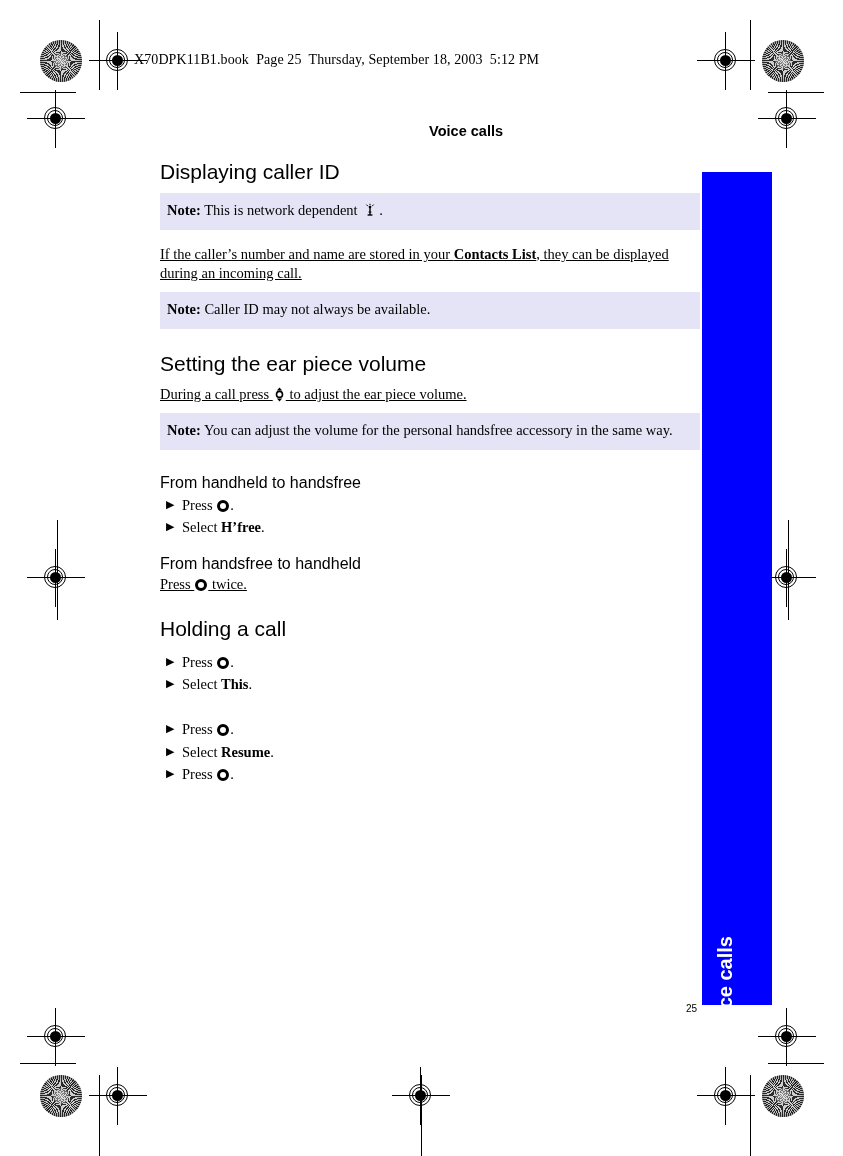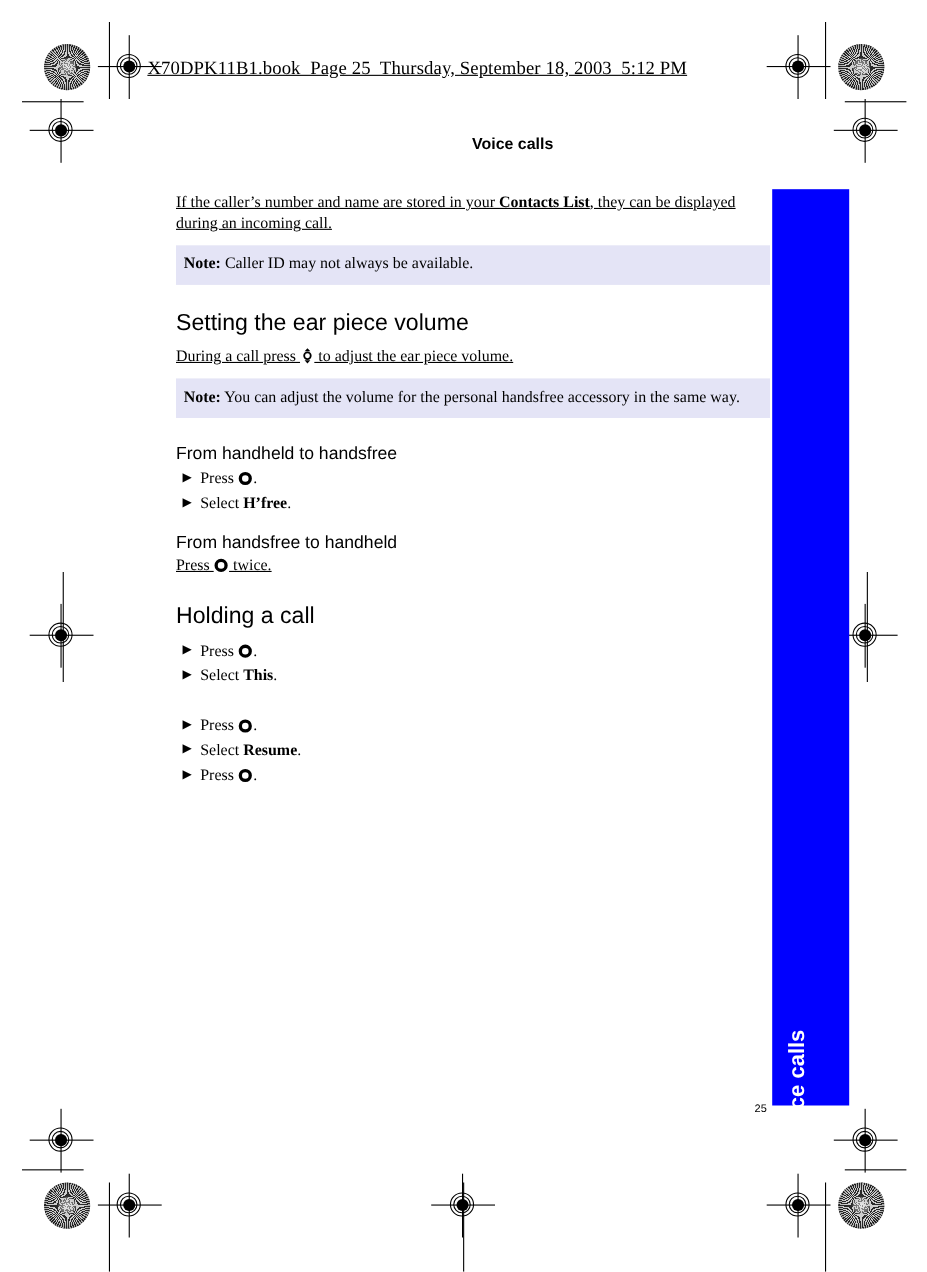--- a/index.html
+++ b/index.html
@@ -78,24 +78,23 @@
   .cropline { position: absolute; background: #000; }
   .cropline.h { height: 1px; }
   .cropline.v { width: 1px; }
 
   
   .filestamp {
     position: absolute;
     left: 134px;
     top: 52px;
     font-family: "Liberation Serif", serif;
-    font-size: 17px;
+    font-size: 14px;
     white-space: pre;
     letter-spacing: 0.1px;
-    text-decoration: underline;
   }
 
   
   .page { position: absolute; left: 0; top: 0; width: 672px; height: 1156px; }
 
   .running-head {
     position: absolute;
     right: 169px;
     top: 123px;
     font-family: "Liberation Sans", sans-serif;
@@ -335,21 +334,37 @@
   <div class="running-head">Voice calls</div>
 
   <div class="thumbtab">
     <div class="tab-label">Voice calls</div>
   </div>
 
   <div class="folio">25</div>
 
   <div class="content">
 
-
+    <h1 class="sect">Displaying caller ID</h1>
+
+    <div class="notebox">
+      <b>Note:</b>
+      <span>This is network dependent</span>
+      <span class="net-icon">
+        <svg width="14" height="14" viewBox="0 0 14 14">
+          <path d="M7 5 L7 12" stroke="#000" stroke-width="1.4"></path>
+          <path d="M4.6 12 L9.4 12" stroke="#000" stroke-width="1.4"></path>
+          <path d="M5.6 9 L8.4 9" stroke="#000" stroke-width="1"></path>
+          <circle cx="7" cy="4" r="1.3" fill="#000"></circle>
+          <path d="M3.4 1.6 L4.9 3.2" stroke="#000" stroke-width="1"></path>
+          <path d="M10.6 1.6 L9.1 3.2" stroke="#000" stroke-width="1"></path>
+          <path d="M7 0.8 L7 2.2" stroke="#000" stroke-width="1"></path>
+        </svg>
+      </span><span>.</span>
+    </div>
 
     <div class="gap-md"></div>
 
     <p class="body"><span>If the caller’s number and name are stored in your </span><b>Contacts List</b><span>, they can be displayed during an incoming call.</span></p>
 
     <div class="gap-sm"></div>
 
     <div class="notebox">
       <b>Note:</b>
       <span>Caller ID may not always be available.</span>

